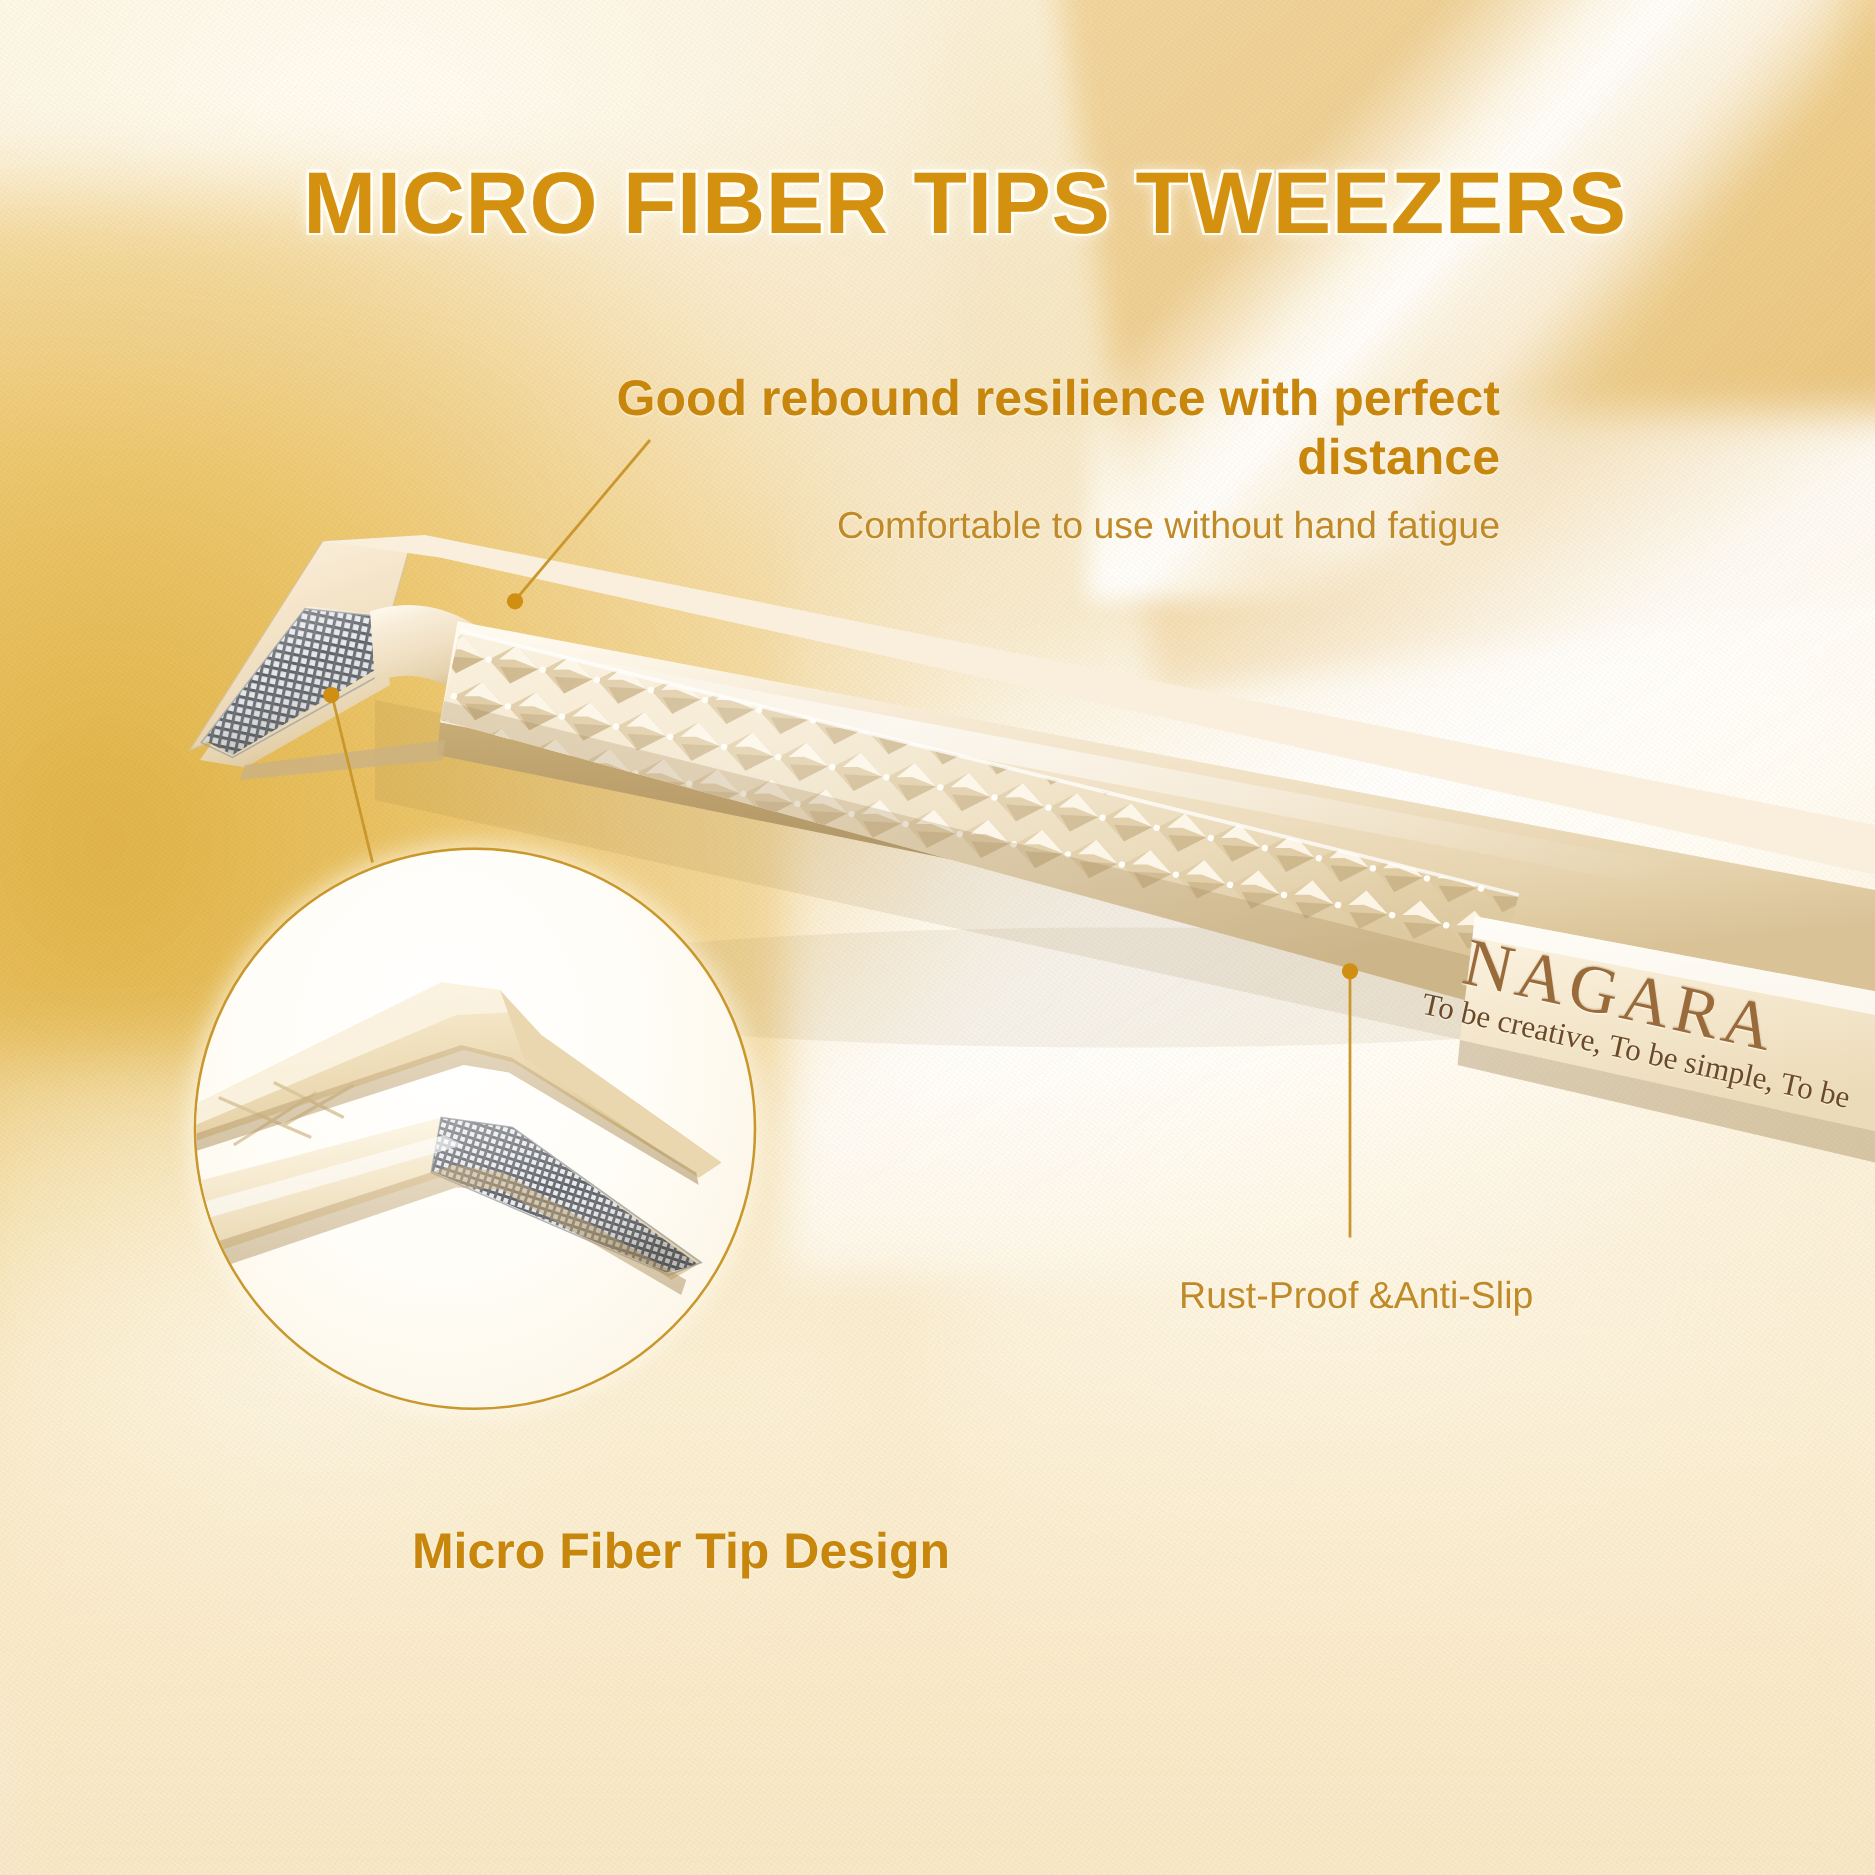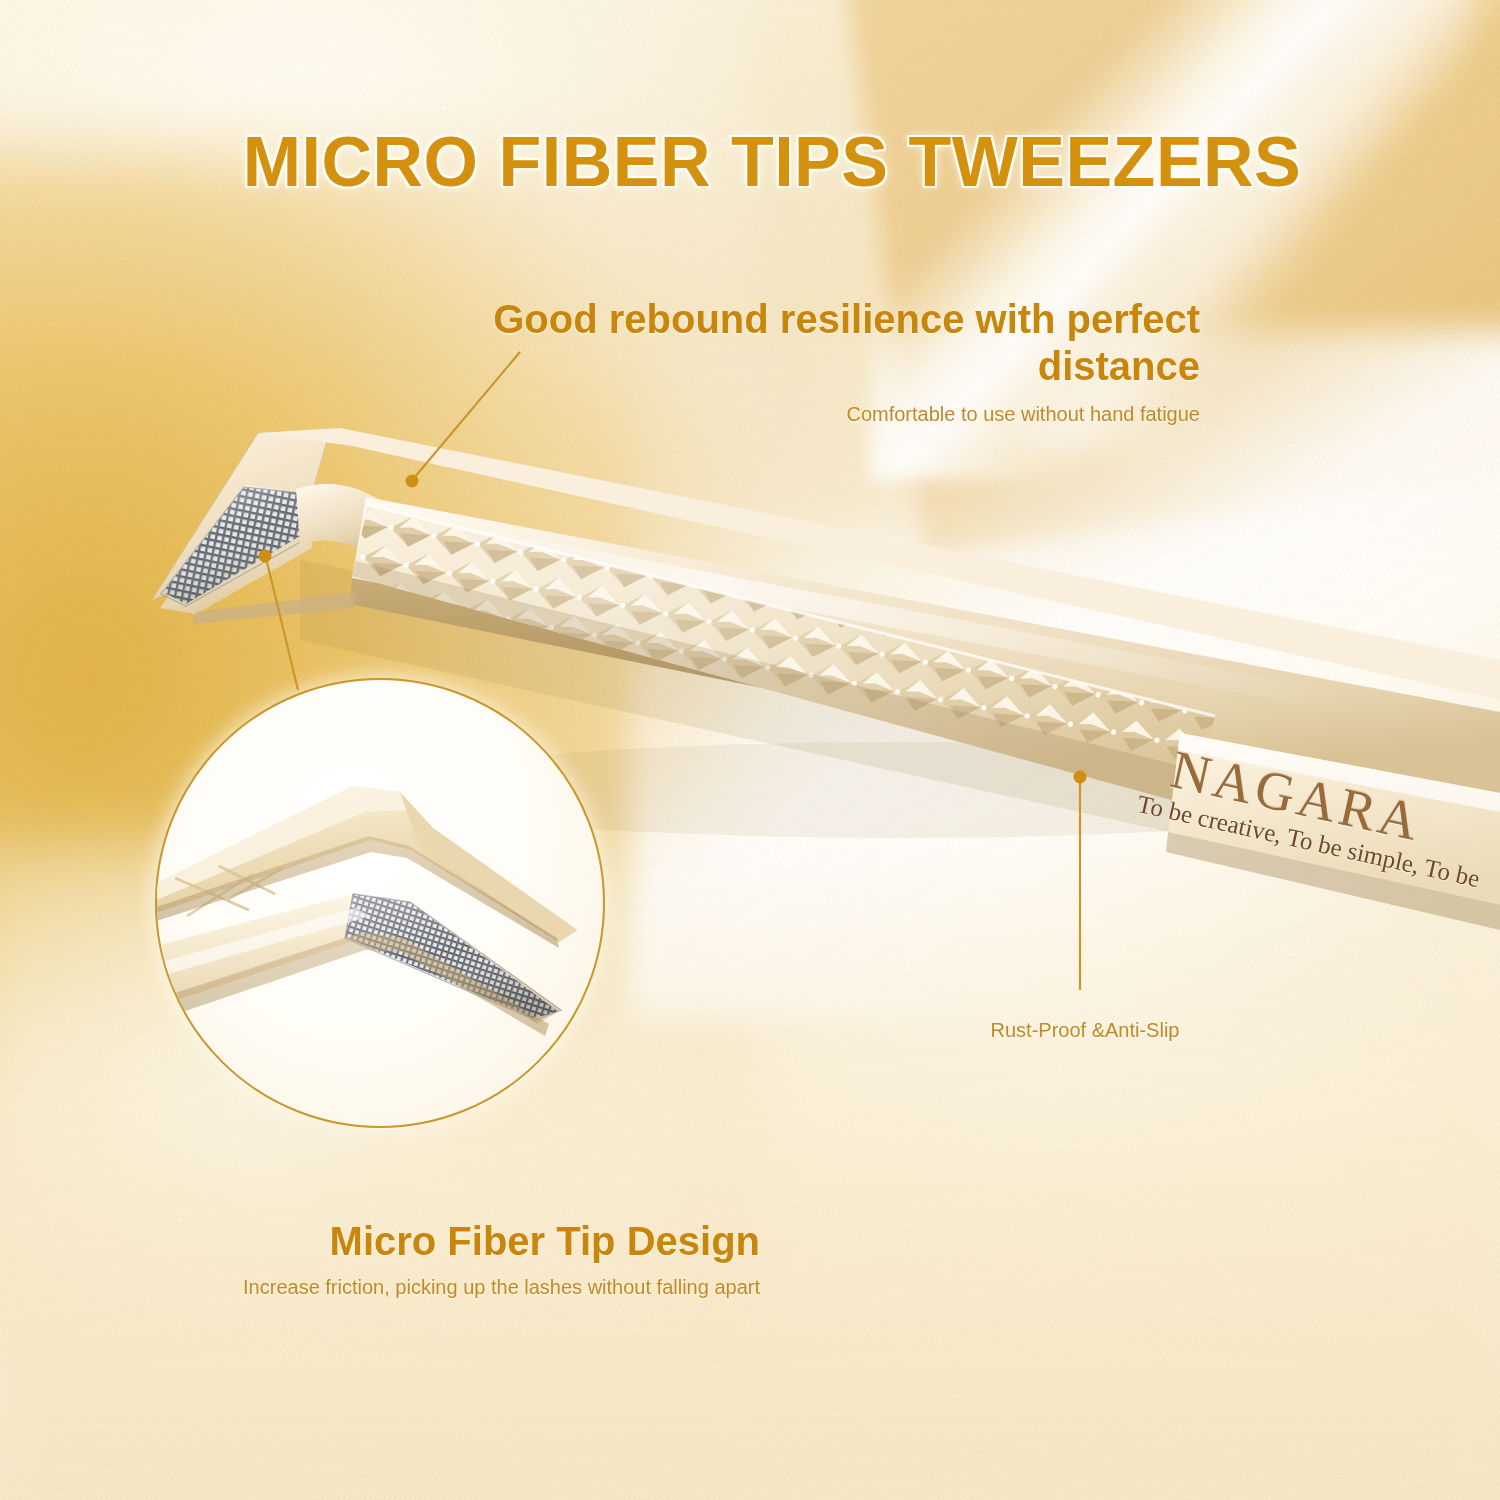--- a/index.html
+++ b/index.html
@@ -231,21 +231,21 @@
   }
 
   .callout-heading {
     font-size: 40px;
     font-weight: bold;
     color: #c8860c;
     line-height: 1.18;
     text-shadow: 0 1px 2px rgba(255,255,245,0.85);
   }
   .callout-sub {
-    font-size: 20px;
+    font-size: 30px;
     font-weight: normal;
     color: #c08a28;
     line-height: 1.24;
     text-shadow: 0 1px 2px rgba(255,255,245,0.8);
   }
 
   
   #callout-rebound {
     left: 460px;
     top: 296px;
@@ -812,16 +812,15 @@
     <div class="callout-heading">Good rebound resilience with perfect distance</div>
     <div class="callout-sub">Comfortable to use without hand fatigue</div>
   </div>
 
   <div class="txt-block" id="callout-grip">
     <div class="callout-sub">Rust-Proof &amp;Anti-Slip</div>
   </div>
 
   <div class="txt-block" id="callout-tip">
     <div class="callout-heading">Micro Fiber Tip Design</div>
-    <div class="callout-sub">Increase friction, picking up the lashes without falling apart</div>
   </div>
 
 </div>
 
 </body></html>

